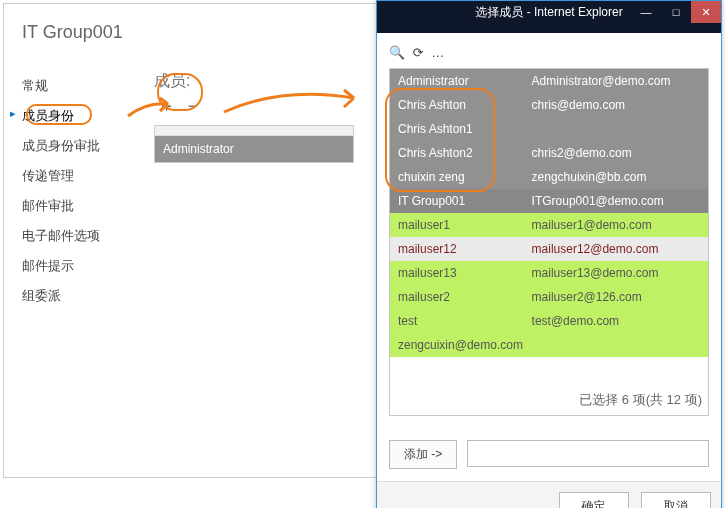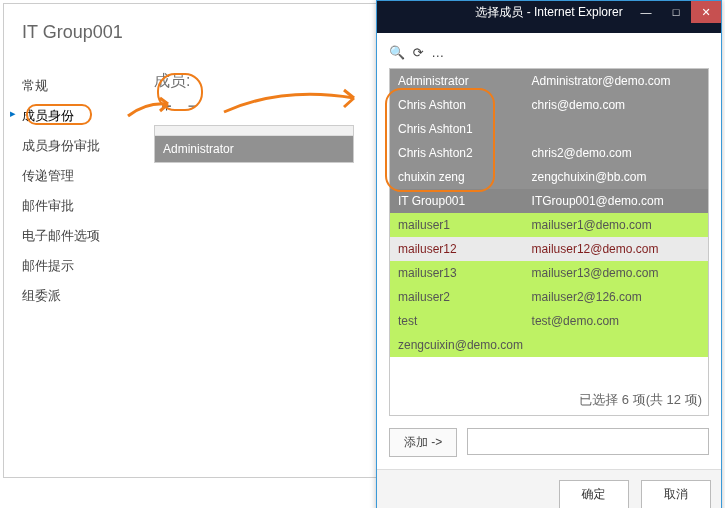--- a/index.html
+++ b/index.html
@@ -40,21 +40,21 @@
 .grow{display:flex;font-size:12px}
 .grow div{padding:5px 8px;overflow:hidden;white-space:nowrap;text-overflow:ellipsis}
 .grow .gc1{width:42%}
 .grow .gc2{width:58%}
 .sel{background:#919191;color:#fff}
 .sel2{background:#888;color:#fff}
 .hl{background:#eaeaea;color:#7f1d1d}
 .norm{background:#bef264;color:#555}
 .blank{height:24px;background:#fff}
 .status{font-size:13px;color:#666;text-align:right;padding:10px 6px 6px}
-.addrow{display:flex;gap:10px;margin-top:12px}
+.addrow{display:flex;gap:10px;margin-top:24px}
 .addbtn{border:1px solid #bbb;background:#fafafa;font-size:12px;padding:5px 14px;color:#444}
 .addinput{flex:1;border:1px solid #bbb;height:27px;background:#fff}
 .dlg-ftr{border-top:1px solid #ddd;background:#f4f4f4;padding:10px;text-align:right}
 .dlg-ftr button{border:1px solid #bbb;background:#fff;font-size:12px;padding:5px 22px;margin-left:8px;color:#333}
 
 .bottom-bar{position:absolute;left:380px;top:478px;width:204px;height:22px;border:1px solid #ccc;background:#f4f4f4;display:flex;align-items:center;justify-content:flex-end;font-size:11px;color:#555;padding:0 6px;gap:6px}
 .watermark{position:absolute;right:10px;bottom:6px;text-align:left;color:#c8c8c8}
 .watermark .w1{font-size:17px;font-weight:300}
 .watermark .w2{font-size:10px}
 </style>

